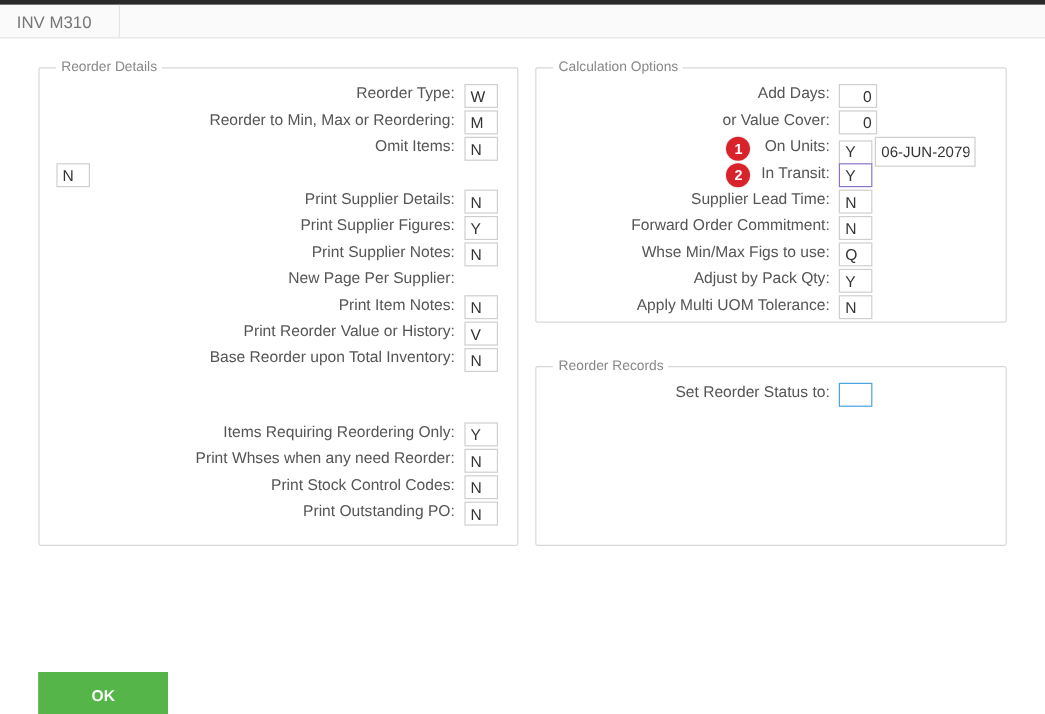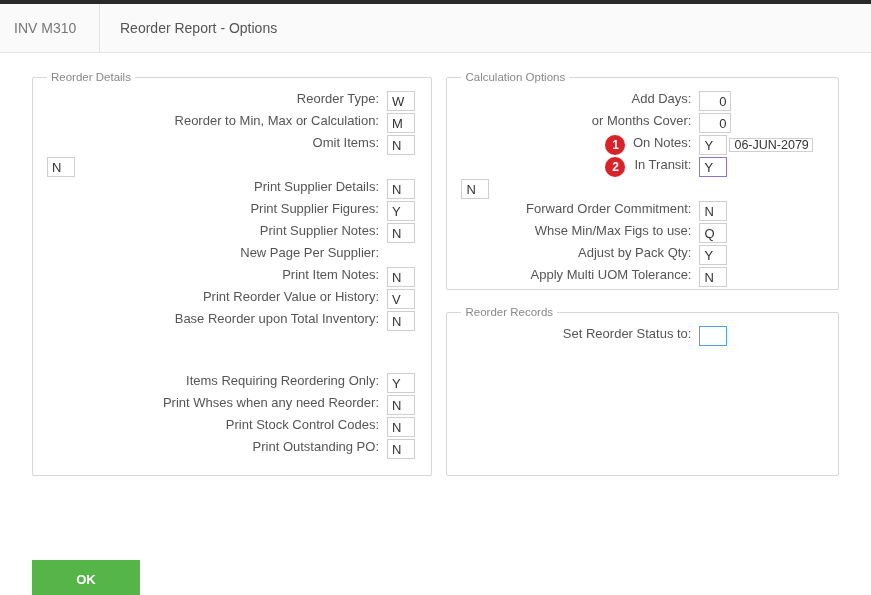--- a/index.html
+++ b/index.html
@@ -13,21 +13,21 @@
     height: 595px;
     overflow: hidden;
   }
   .topbar {
     height: 4px;
     background: #2a2a2a;
   }
   .header {
     display: flex;
     align-items: center;
-    height: 49px;
+    height: 28px;
     border-bottom: 1px solid #e4e4e4;
     background: #fafafa;
   }
   .header .code {
     width: 100px;
     padding-left: 14px;
     color: #777;
     font-size: 14px;
     border-right: 1px solid #e4e4e4;
     height: 100%;
@@ -59,21 +59,21 @@
   .left-col {
     width: 404px;
     display: flex;
     flex-direction: column;
   }
   .left-col .panel { flex: 1; height: 455px; }
   .right-col {
     width: 396px;
     display: flex;
     flex-direction: column;
-    gap: 16px;
+    gap: 30px;
   }
   .right-col .calc-panel { height: 219px; }
   .right-col .rr-panel { flex: 1; height: 222px; }
   .row {
     display: flex;
     align-items: flex-start;
     height: 22px;
     margin-bottom: 0px;
     position: relative;
   }
@@ -93,21 +93,21 @@
     text-align: left;
     padding: 0 4px;
     color: #333;
   }
   .row input.num {
     width: 32px;
     text-align: right;
   }
   .row input.date {
     width: 84px;
-    height: 14px;
+    height: 25px;
     border: 1px solid #cfcfcf;
     font-size: 12.5px;
     padding: 0 4px;
     margin-left: 2px;
     color: #333;
   }
   .row .valslot { width: 28px; display:flex; }
   .row .valslot-wide { width: 114px; display:flex; align-items:center; }
   .leftrows .row .lbl { width: 340px; flex: 0 0 340px; }
   .calcrows .row .lbl { width: 238px; flex: 0 0 238px; }
@@ -158,37 +158,36 @@
     border: 1px solid #8d74c9 !important;
   }
 </style>
 </head>
 <body>
 
 <div class="topbar"></div>
 
 <div class="header">
   <div class="code">INV M310</div>
-  <div class="title">Reorder Report - Options</div>
 </div>
 
 <div class="content">
 
   <div class="left-col">
     <fieldset class="panel">
       <legend>Reorder Details</legend>
       <div class="leftrows">
         <div class="row">
             <div class="lbl">Reorder Type:</div>
             <div class="valslot">
               <input class="sv" value="W" style="">
             </div>
           </div>
         <div class="row">
-            <div class="lbl">Reorder to Min, Max or Calculation:</div>
+            <div class="lbl">Reorder to Min, Max or Reordering:</div>
             <div class="valslot">
               <input class="sv" value="M" style="">
             </div>
           </div>
         <div class="row">
             <div class="lbl">Omit Items:</div>
             <div class="valslot">
               <input class="sv" value="N" style="">
             </div>
           </div>
@@ -270,41 +269,42 @@
     <fieldset class="panel calc-panel">
       <legend>Calculation Options</legend>
       <div class="calcrows" style="position:relative;">
         <div class="row">
             <div class="lbl">Add Days:</div>
             <div class="valslot-wide">
               <input class="sv num" value="0" style="">
             </div>
           </div>
         <div class="row">
-            <div class="lbl">or Months Cover:</div>
+            <div class="lbl">or Value Cover:</div>
             <div class="valslot-wide">
               <input class="sv num" value="0" style="">
             </div>
           </div>
         <div class="row">
           <div class="badge" style="left:144px; top:0px;">1</div>
-          <div class="lbl">On Notes:</div>
+          <div class="lbl">On Units:</div>
           <div class="valslot-wide">
             <input class="sv" value="Y" style="">
             <input class="date" value="06-JUN-2079" style="">
           </div>
         </div>
         <div class="row">
           <div class="badge" style="left:144px; top:0px;">2</div>
           <div class="lbl">In Transit:</div>
           <div class="valslot-wide">
               <input class="sv sel" value="Y" style="">
             </div>
         </div>
         <div class="row">
+            <div class="lbl">Supplier Lead Time:</div>
             <div class="valslot-wide">
               <input class="sv" value="N" style="">
             </div>
           </div>
         <div class="row">
             <div class="lbl">Forward Order Commitment:</div>
             <div class="valslot-wide">
               <input class="sv" value="N" style="">
             </div>
           </div>

